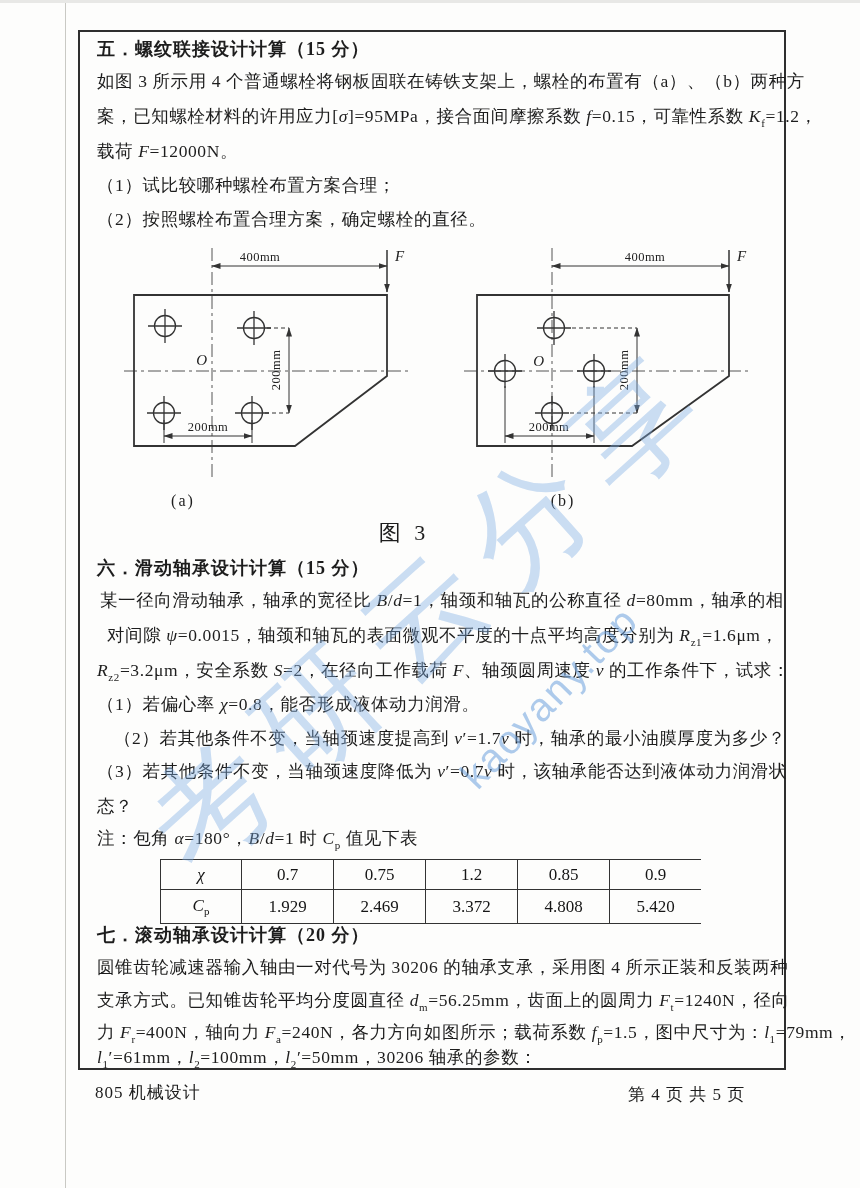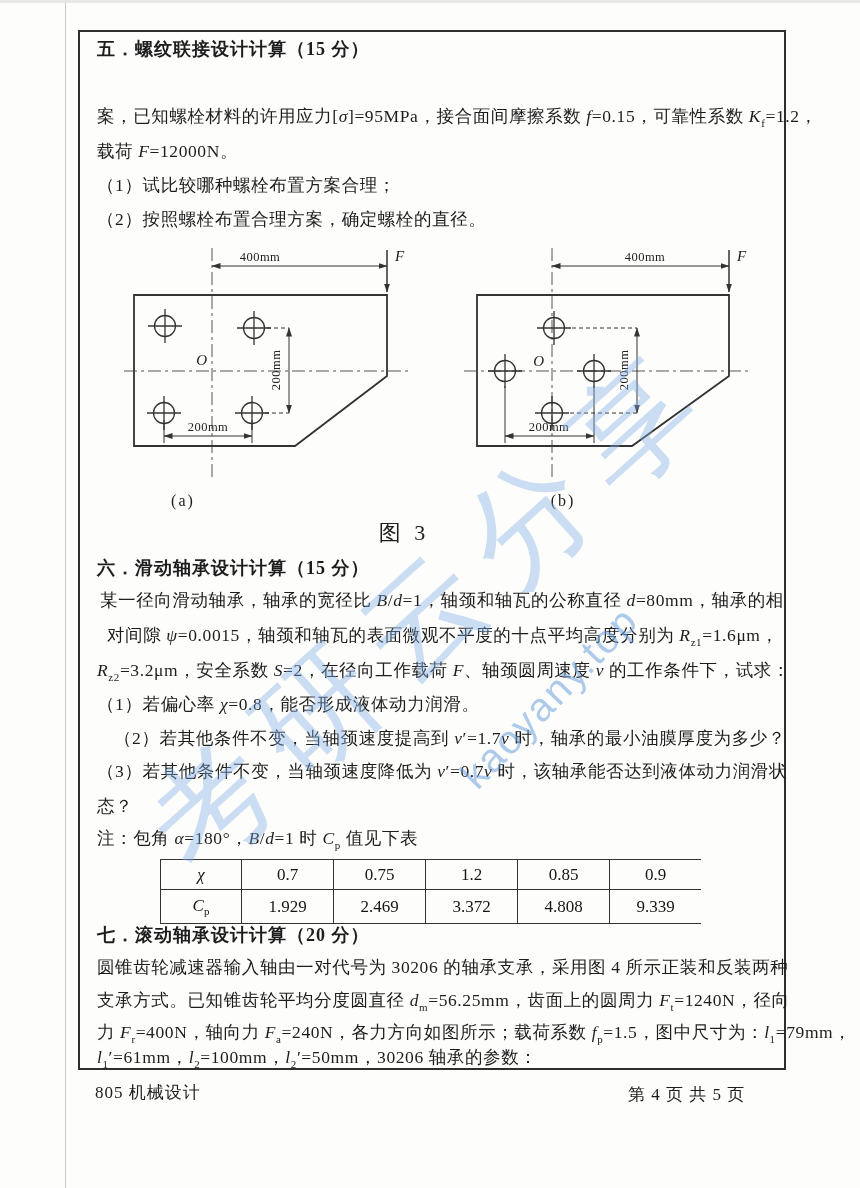--- a/index.html
+++ b/index.html
@@ -53,20 +53,21 @@
 </style>
 </head>
 <body>
 
 <div class="page">
   <div class="scan-edge"></div>
 
   <div class="frame">
 
     <div class="abs h" style="left:17px;top:5px;">五．螺纹联接设计计算（15 分）</div>
+    <div class="abs t" style="left:17px;top:37px;">如图 3 所示用 4 个普通螺栓将钢板固联在铸铁支架上，螺栓的布置有（a）、（b）两种方</div>
     <div class="abs t" style="left:17px;top:72px;text-align:center;">案，已知螺栓材料的许用应力[<i>σ</i>]=95MPa，接合面间摩擦系数 <i>f</i>=0.15，可靠性系数 <i>K</i><sub>f</sub>=1.2，</div>
     <div class="abs t" style="left:17px;top:107px;">载荷 <i>F</i>=12000N。</div>
     <div class="abs t" style="left:17px;top:141px;">（1）试比较哪种螺栓布置方案合理；</div>
     <div class="abs t" style="left:17px;top:175px;">（2）按照螺栓布置合理方案，确定螺栓的直径。</div>
 
     <svg width="0" height="0" style="position:absolute">
       <defs>
         <marker id="arw" markerWidth="10" markerHeight="8" refX="8.5" refY="3" orient="auto-start-reverse" markerUnits="userSpaceOnUse">
           <path d="M0,0 L9,3 L0,6 Z" fill="#333"></path>
         </marker>
@@ -174,21 +175,21 @@
         <td>1.2</td>
         <td>0.85</td>
         <td>0.9</td>
       </tr>
       <tr>
         <td><i>C</i><sub>p</sub></td>
         <td>1.929</td>
         <td>2.469</td>
         <td>3.372</td>
         <td>4.808</td>
-        <td>9.339</td>
+        <td>5.420</td>
       </tr>
     </tbody>
       </table>
 
     <div class="abs h" style="left:17px;top:891px;">七．滚动轴承设计计算（20 分）</div>
     <div class="abs t" style="left:17px;top:923px;">圆锥齿轮减速器输入轴由一对代号为 30206 的轴承支承，采用图 4 所示正装和反装两种</div>
     <div class="abs t" style="left:17px;top:956px;">支承方式。已知锥齿轮平均分度圆直径 <i>d</i><sub>m</sub>=56.25mm，齿面上的圆周力 <i>F</i><sub>t</sub>=1240N，径向</div>
     <div class="abs t" style="left:17px;top:988px;">力 <i>F</i><sub>r</sub>=400N，轴向力 <i>F</i><sub>a</sub>=240N，各力方向如图所示；载荷系数 <i>f</i><sub>p</sub>=1.5，图中尺寸为：<i>l</i><sub>1</sub>=79mm，</div>
     <div class="abs t" style="left:17px;top:1013px;"><i>l</i><sub>1</sub>′=61mm，<i>l</i><sub>2</sub>=100mm，<i>l</i><sub>2</sub>′=50mm，30206 轴承的参数：</div>
   </div>

